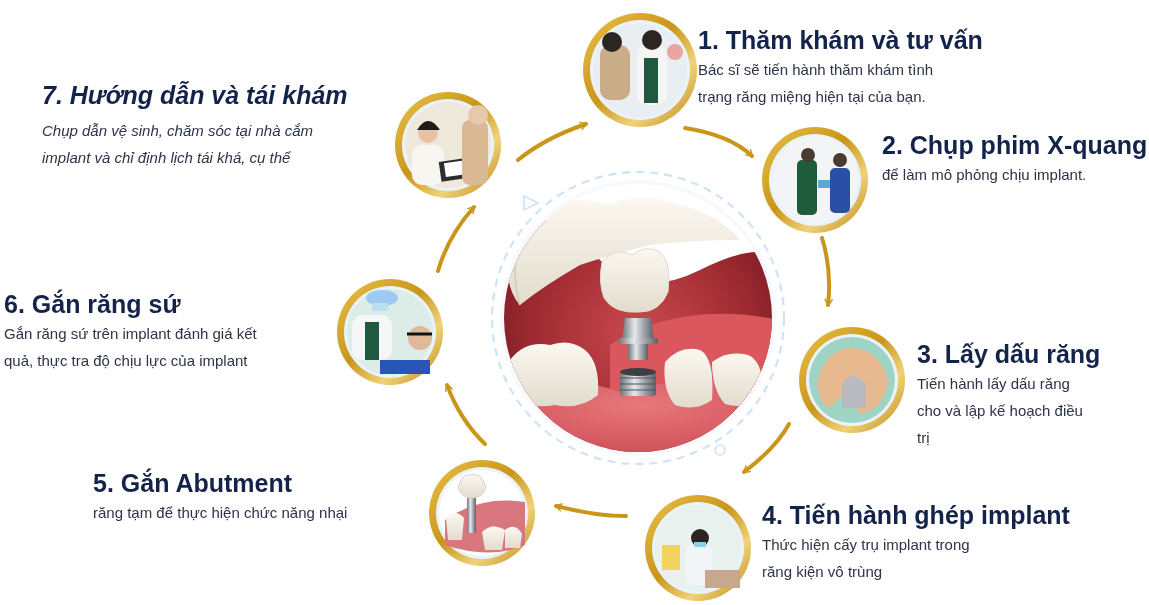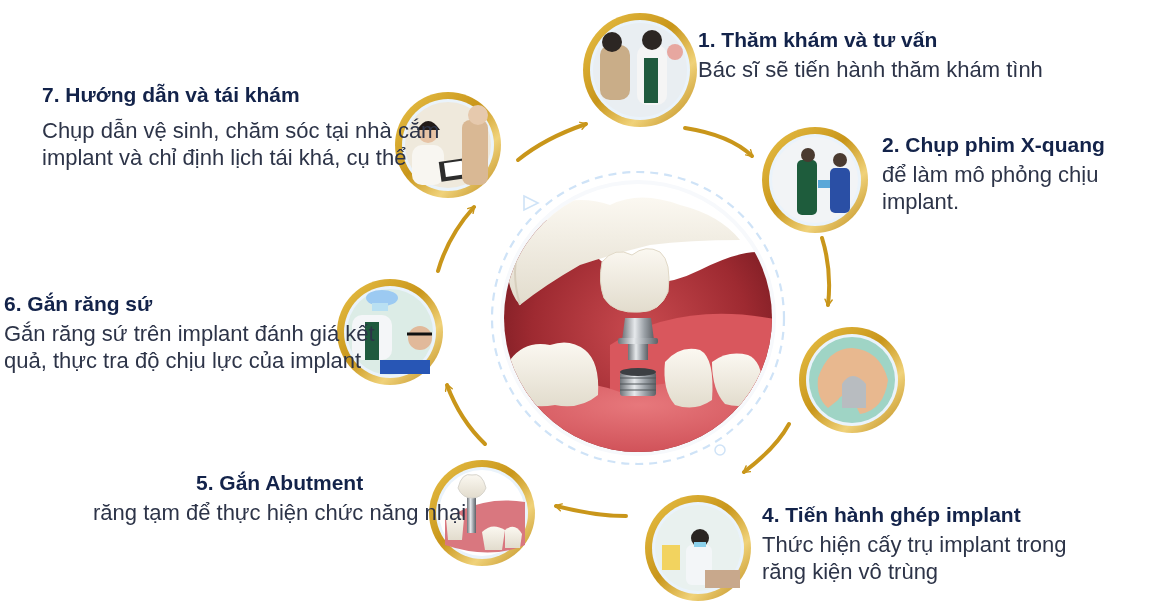--- a/index.html
+++ b/index.html
@@ -1,20 +1,20 @@
 <!DOCTYPE html>
 <html><head>
 <meta charset="utf-8">
 <style>
   html, body { margin:0; padding:0; background:#ffffff; }
   body { width:1149px; height:605px; position:relative; overflow:hidden; font-family:"Liberation Sans", "DejaVu Sans", sans-serif; }
   .stage { position:absolute; left:0; top:0; width:1149px; height:605px; }
   .step-text { position:absolute; color:#1f2a44; }
-  .step-title { font-weight:700; font-size:21px; color:#13234a; line-height:24px; white-space:nowrap; }
-  .step-desc { font-size:22px; line-height:27px; color:#2d3448; margin-top:4px; }
+  .step-title { font-weight:700; font-size:25px; color:#13234a; line-height:24px; white-space:nowrap; }
+  .step-desc { font-size:15px; line-height:27px; color:#2d3448; margin-top:4px; }
   svg.overlay { position:absolute; left:0; top:0; }
 </style>
 </head>
 <body>
 
 <div class="stage">
 
   <svg class="overlay" width="1149" height="605" viewBox="0 0 1149 605">
     <defs>
       <linearGradient id="gold" x1="0" y1="0" x2="1" y2="1">
@@ -178,55 +178,64 @@
         <rect x="462" y="120" width="26" height="65" rx="8" fill="#d9b894"></rect>
         <circle cx="478" cy="115" r="10" fill="#e6c9ad"></circle>
       </g>
     </g>
   </svg>
 
   <div class="step-text" style="left:698px; top:28px;">
     <div class="step-title">1. Thăm khám và tư vấn</div>
     <div class="step-desc">
       <div>Bác sĩ sẽ tiến hành thăm khám tình</div>
+      <div>trạng răng miệng hiện tại của bạn.</div>
     </div>
   </div>
 
   <div class="step-text" style="left:882px; top:133px;">
     <div class="step-title">2. Chụp phim X-quang</div>
     <div class="step-desc">
       <div>để làm mô phỏng chịu implant.</div>
     </div>
   </div>
 
+  <div class="step-text" style="left:917px; top:342px;">
+    <div class="step-title">3. Lấy dấu răng</div>
+    <div class="step-desc">
+      <div>Tiến hành lấy dấu răng</div>
+      <div>cho và lập kế hoạch điều</div>
+      <div>trị</div>
+    </div>
+  </div>
 
   <div class="step-text" style="left:762px; top:503px;">
     <div class="step-title">4. Tiến hành ghép implant</div>
     <div class="step-desc">
       <div>Thức hiện cấy trụ implant trong</div>
       <div>răng kiện vô trùng</div>
     </div>
   </div>
 
-  <div class="step-text" style="left:93px; top:471px;text-align:center;">
+  <div class="step-text" style="left:93px; top:471px;">
     <div class="step-title">5. Gắn Abutment</div>
     <div class="step-desc">
       <div>răng tạm để thực hiện chức năng nhại</div>
     </div>
   </div>
 
   <div class="step-text" style="left:4px; top:292px;">
     <div class="step-title">6. Gắn răng sứ</div>
     <div class="step-desc">
       <div>Gắn răng sứ trên implant đánh giá kết</div>
       <div>quả, thực tra độ chịu lực của implant</div>
     </div>
   </div>
 
-  <div class="step-text" style="left:42px; top:83px;">
+  <div class="step-text" style="left:42px; top:83px;font-style:italic;">
     <div class="step-title">7. Hướng dẫn và tái khám</div>
     <div class="step-desc" style="margin-top:10px;">
       <div>Chụp dẫn vệ sinh, chăm sóc tại nhà cắm</div>
       <div>implant và chỉ định lịch tái khá, cụ thể</div>
     </div>
   </div>
 
 </div>
 
 </body></html>

